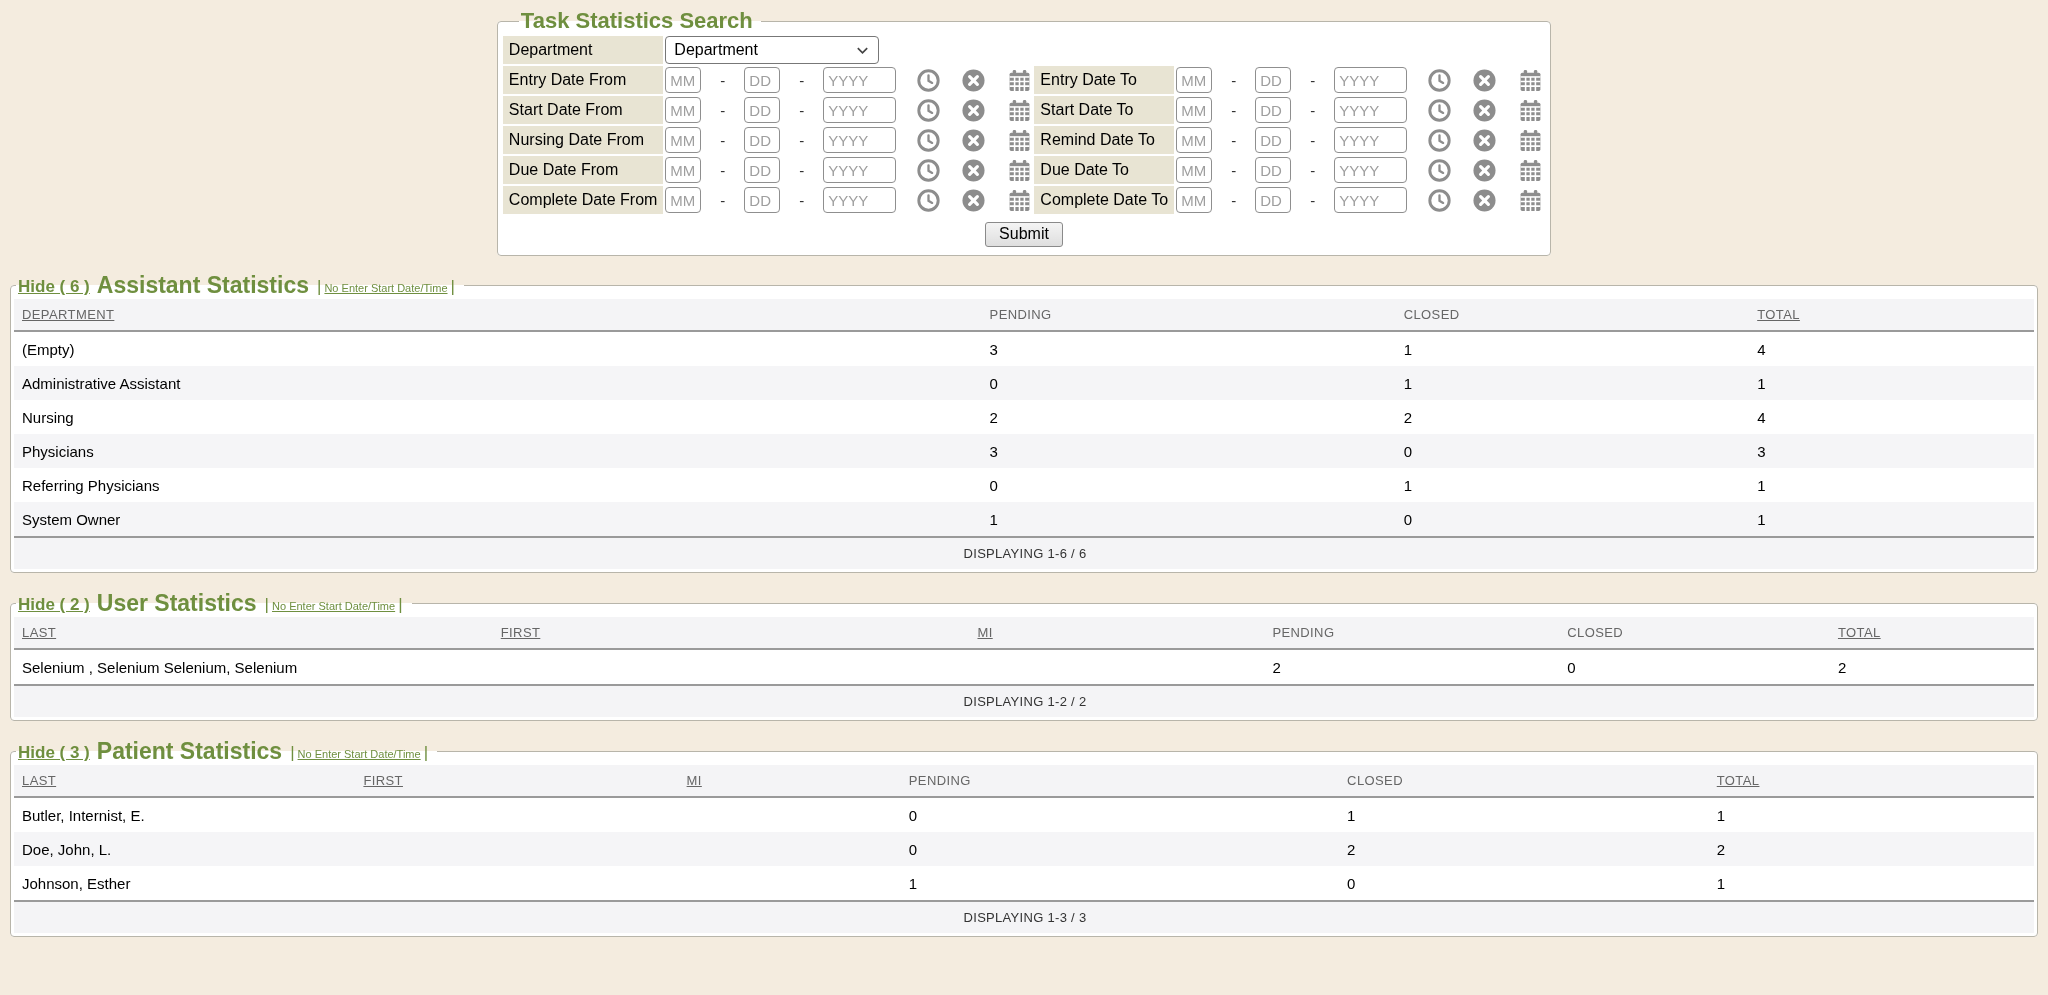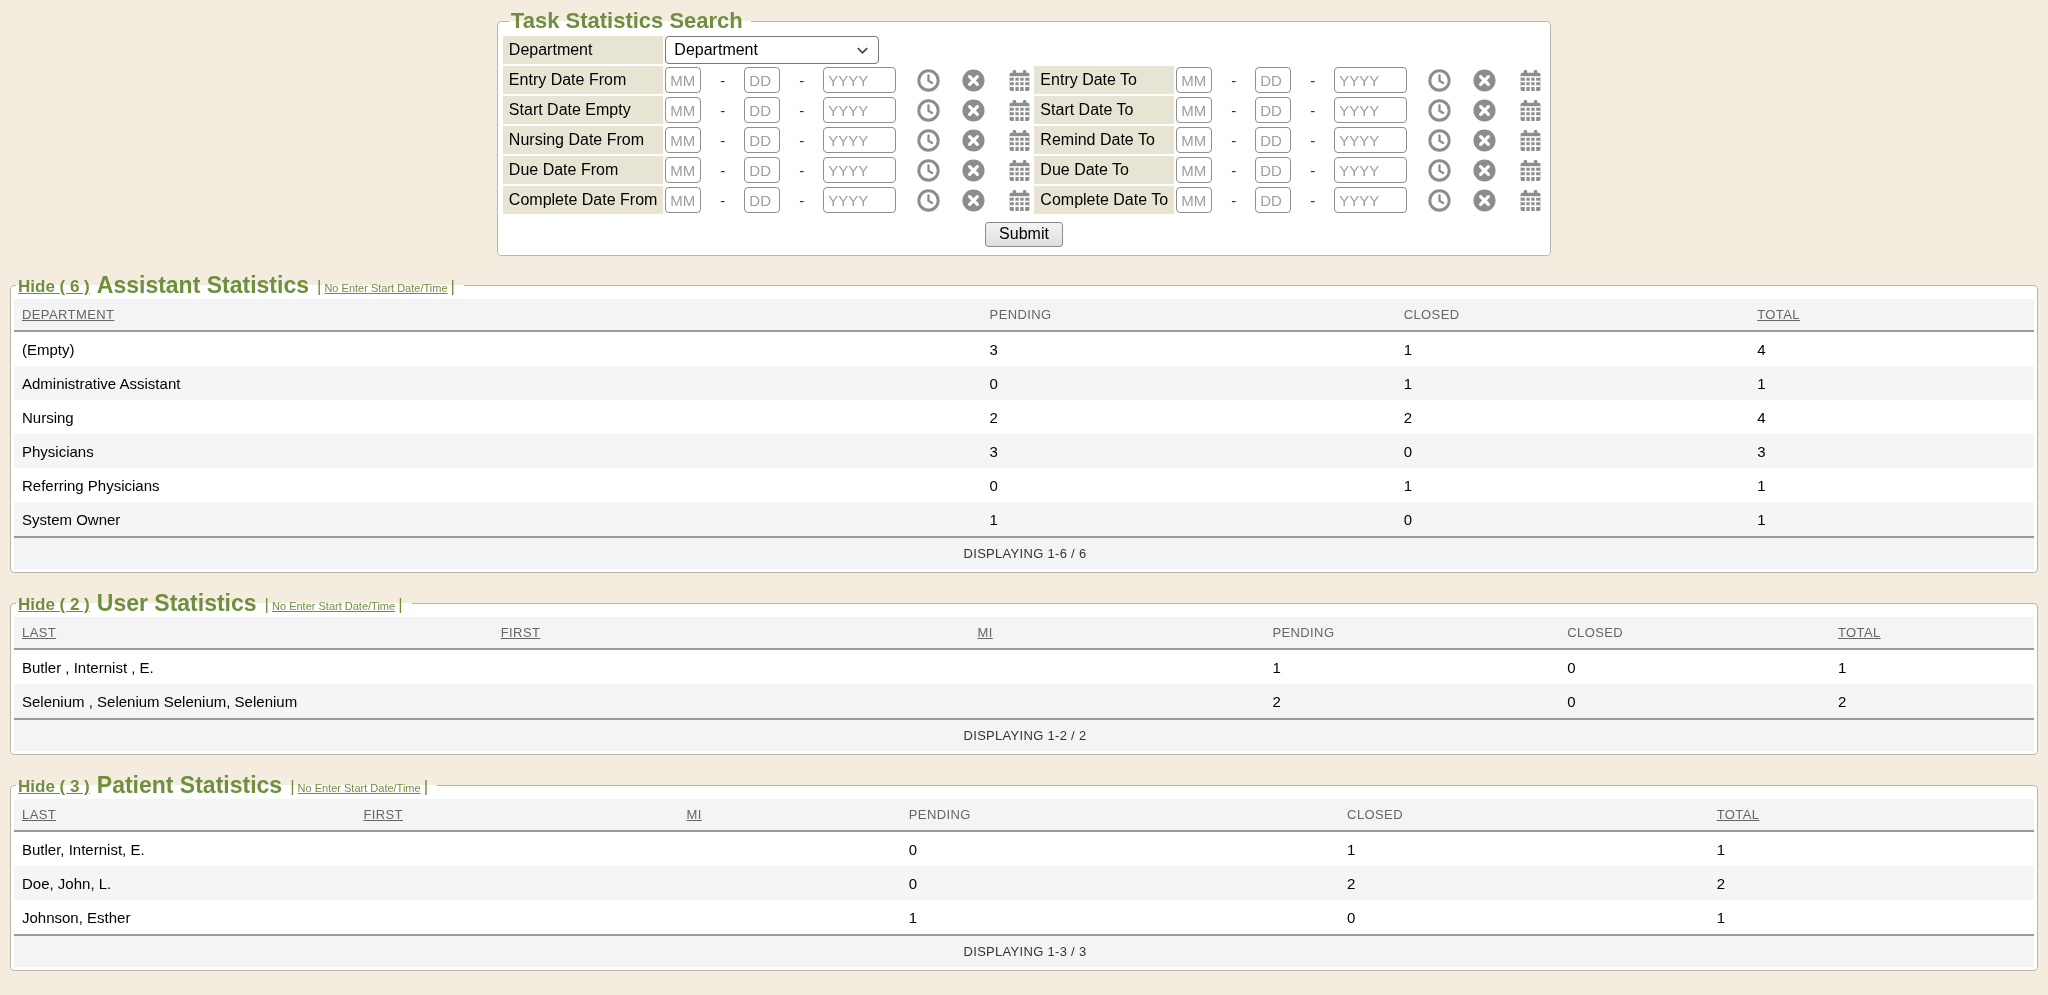--- a/index.html
+++ b/index.html
@@ -18,21 +18,21 @@
   }
   legend { color:#6f8f3f; white-space:nowrap; }
 
   
   .search-form {
     width:820px;
     margin:8px auto 0 auto;
   }
   .search-form legend {
     font-size:22px; font-weight:bold;
-    padding:0 8px 0 2px; margin-left:6px;
+    padding:0 8px 0 2px; margin-left:16px;
   }
   .form-table { width:100%; border-collapse:separate; border-spacing:0 2px; }
   .form-table td { vertical-align:middle; }
   .label-cell {
     background:#e8e4d3;
     font-size:16px;
     padding:5px 6px;
     white-space:nowrap;
     width:168px;
   }
@@ -166,21 +166,21 @@
                 <rect x="15.3" y="1.8" width="3.2" height="4.6" rx="1.2" fill="#8d8d8d"></rect>
                 <g stroke="#fff" stroke-width="1.5" fill="none">
                   <path d="M2.5 8.6h19"></path>
                   <path d="M7.3 8.6V22M12 8.6V22M16.7 8.6V22"></path>
                   <path d="M2.5 13h19M2.5 17.4h19"></path>
                 </g>
               </svg>
             </span></td>
         </tr>
         <tr>
-          <td class="label-cell">Start Date Empty</td>
+          <td class="label-cell">Start Date From</td>
           <td class="input-cell"><span class="dategroup">
               <input class="din mm" placeholder="MM" style="">
               <span class="dash">-</span>
               <input class="din dd" placeholder="DD" style="">
               <span class="dash">-</span>
               <input class="din yyyy" placeholder="YYYY" style="">
               <svg class="icon" viewBox="0 0 24 24">
                 <circle cx="12" cy="12" r="9.3" fill="none" stroke="#8d8d8d" stroke-width="2.8"></circle>
                 <path d="M12 7v5.3l3.5 2" fill="none" stroke="#8d8d8d" stroke-width="2.2" stroke-linecap="round"></path>
               </svg>
@@ -474,28 +474,20 @@
             <th><a>LAST</a></th>
             <th><a>FIRST</a></th>
             <th><a>MI</a></th>
             <th><span>PENDING</span></th>
             <th><span>CLOSED</span></th>
             <th><a>TOTAL</a></th>
           </tr>
         </thead>
         <tbody>
           <tr>
-            <td>Butler , Internist , E.</td>
-            <td></td>
-            <td></td>
-            <td>1</td>
-            <td>0</td>
-            <td>1</td>
-          </tr>
-          <tr>
             <td>Selenium , Selenium Selenium, Selenium</td>
             <td></td>
             <td></td>
             <td>2</td>
             <td>0</td>
             <td>2</td>
           </tr>
         </tbody>
         <tfoot>
           <tr>

